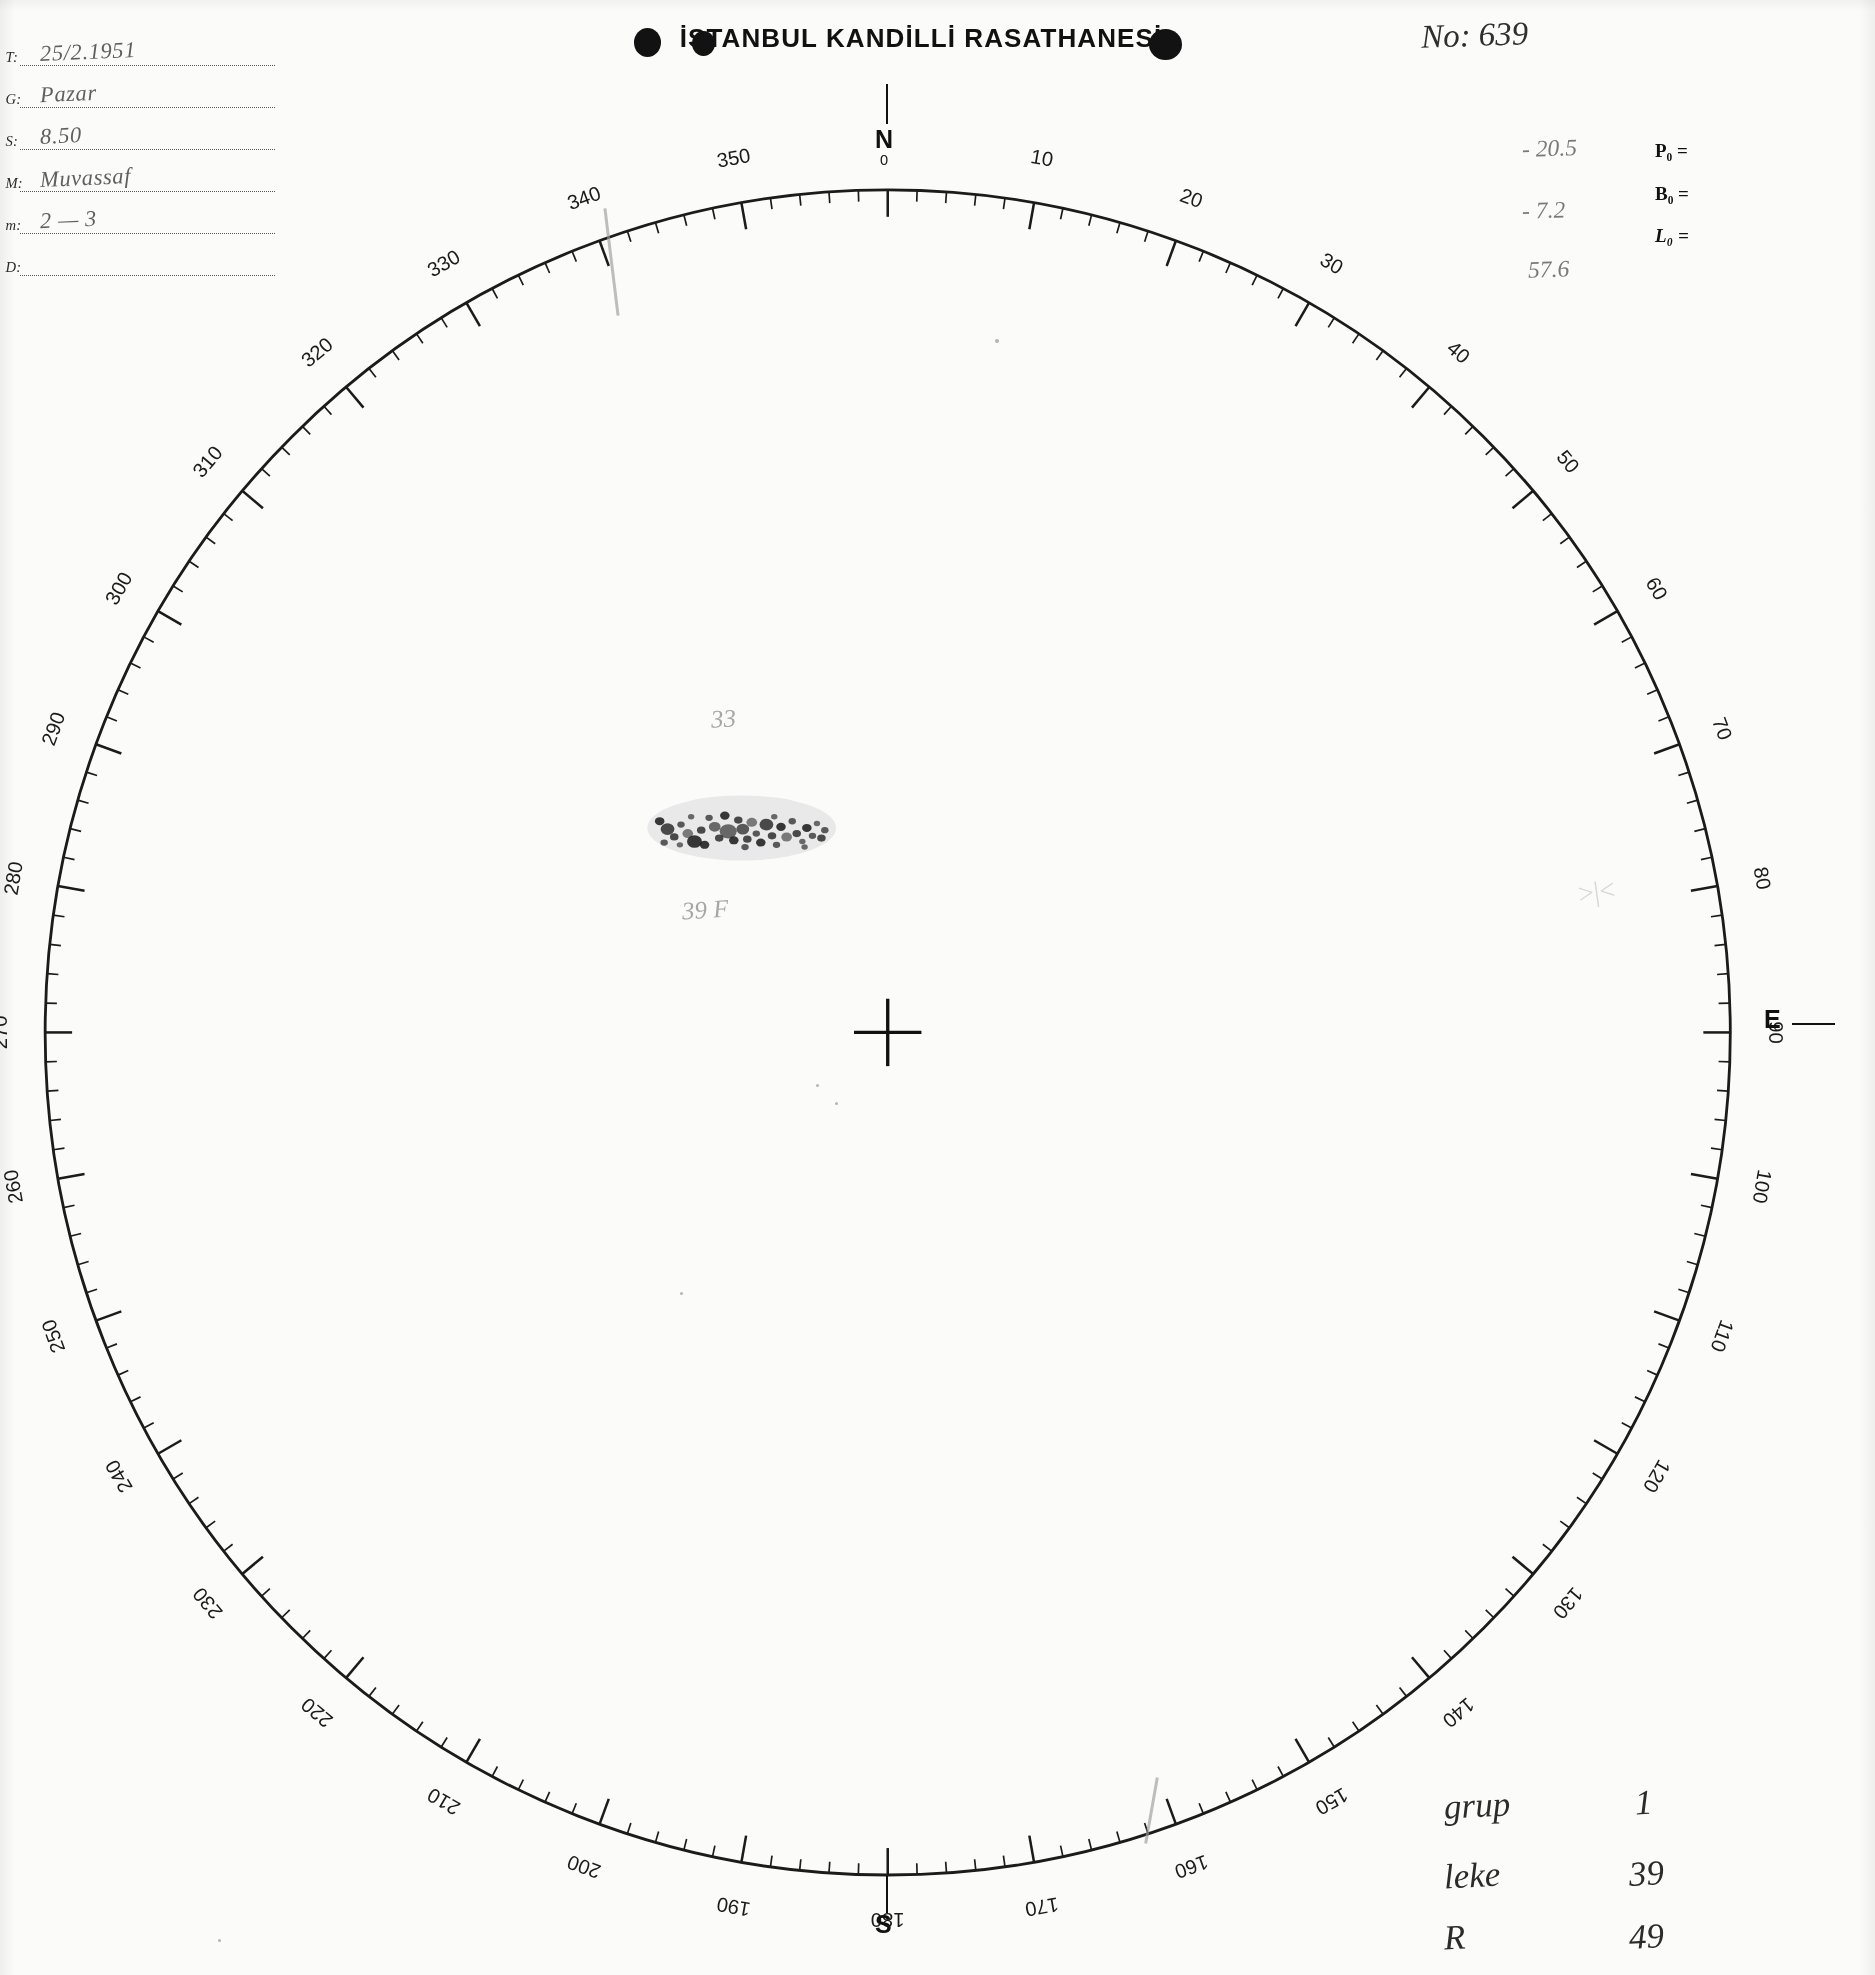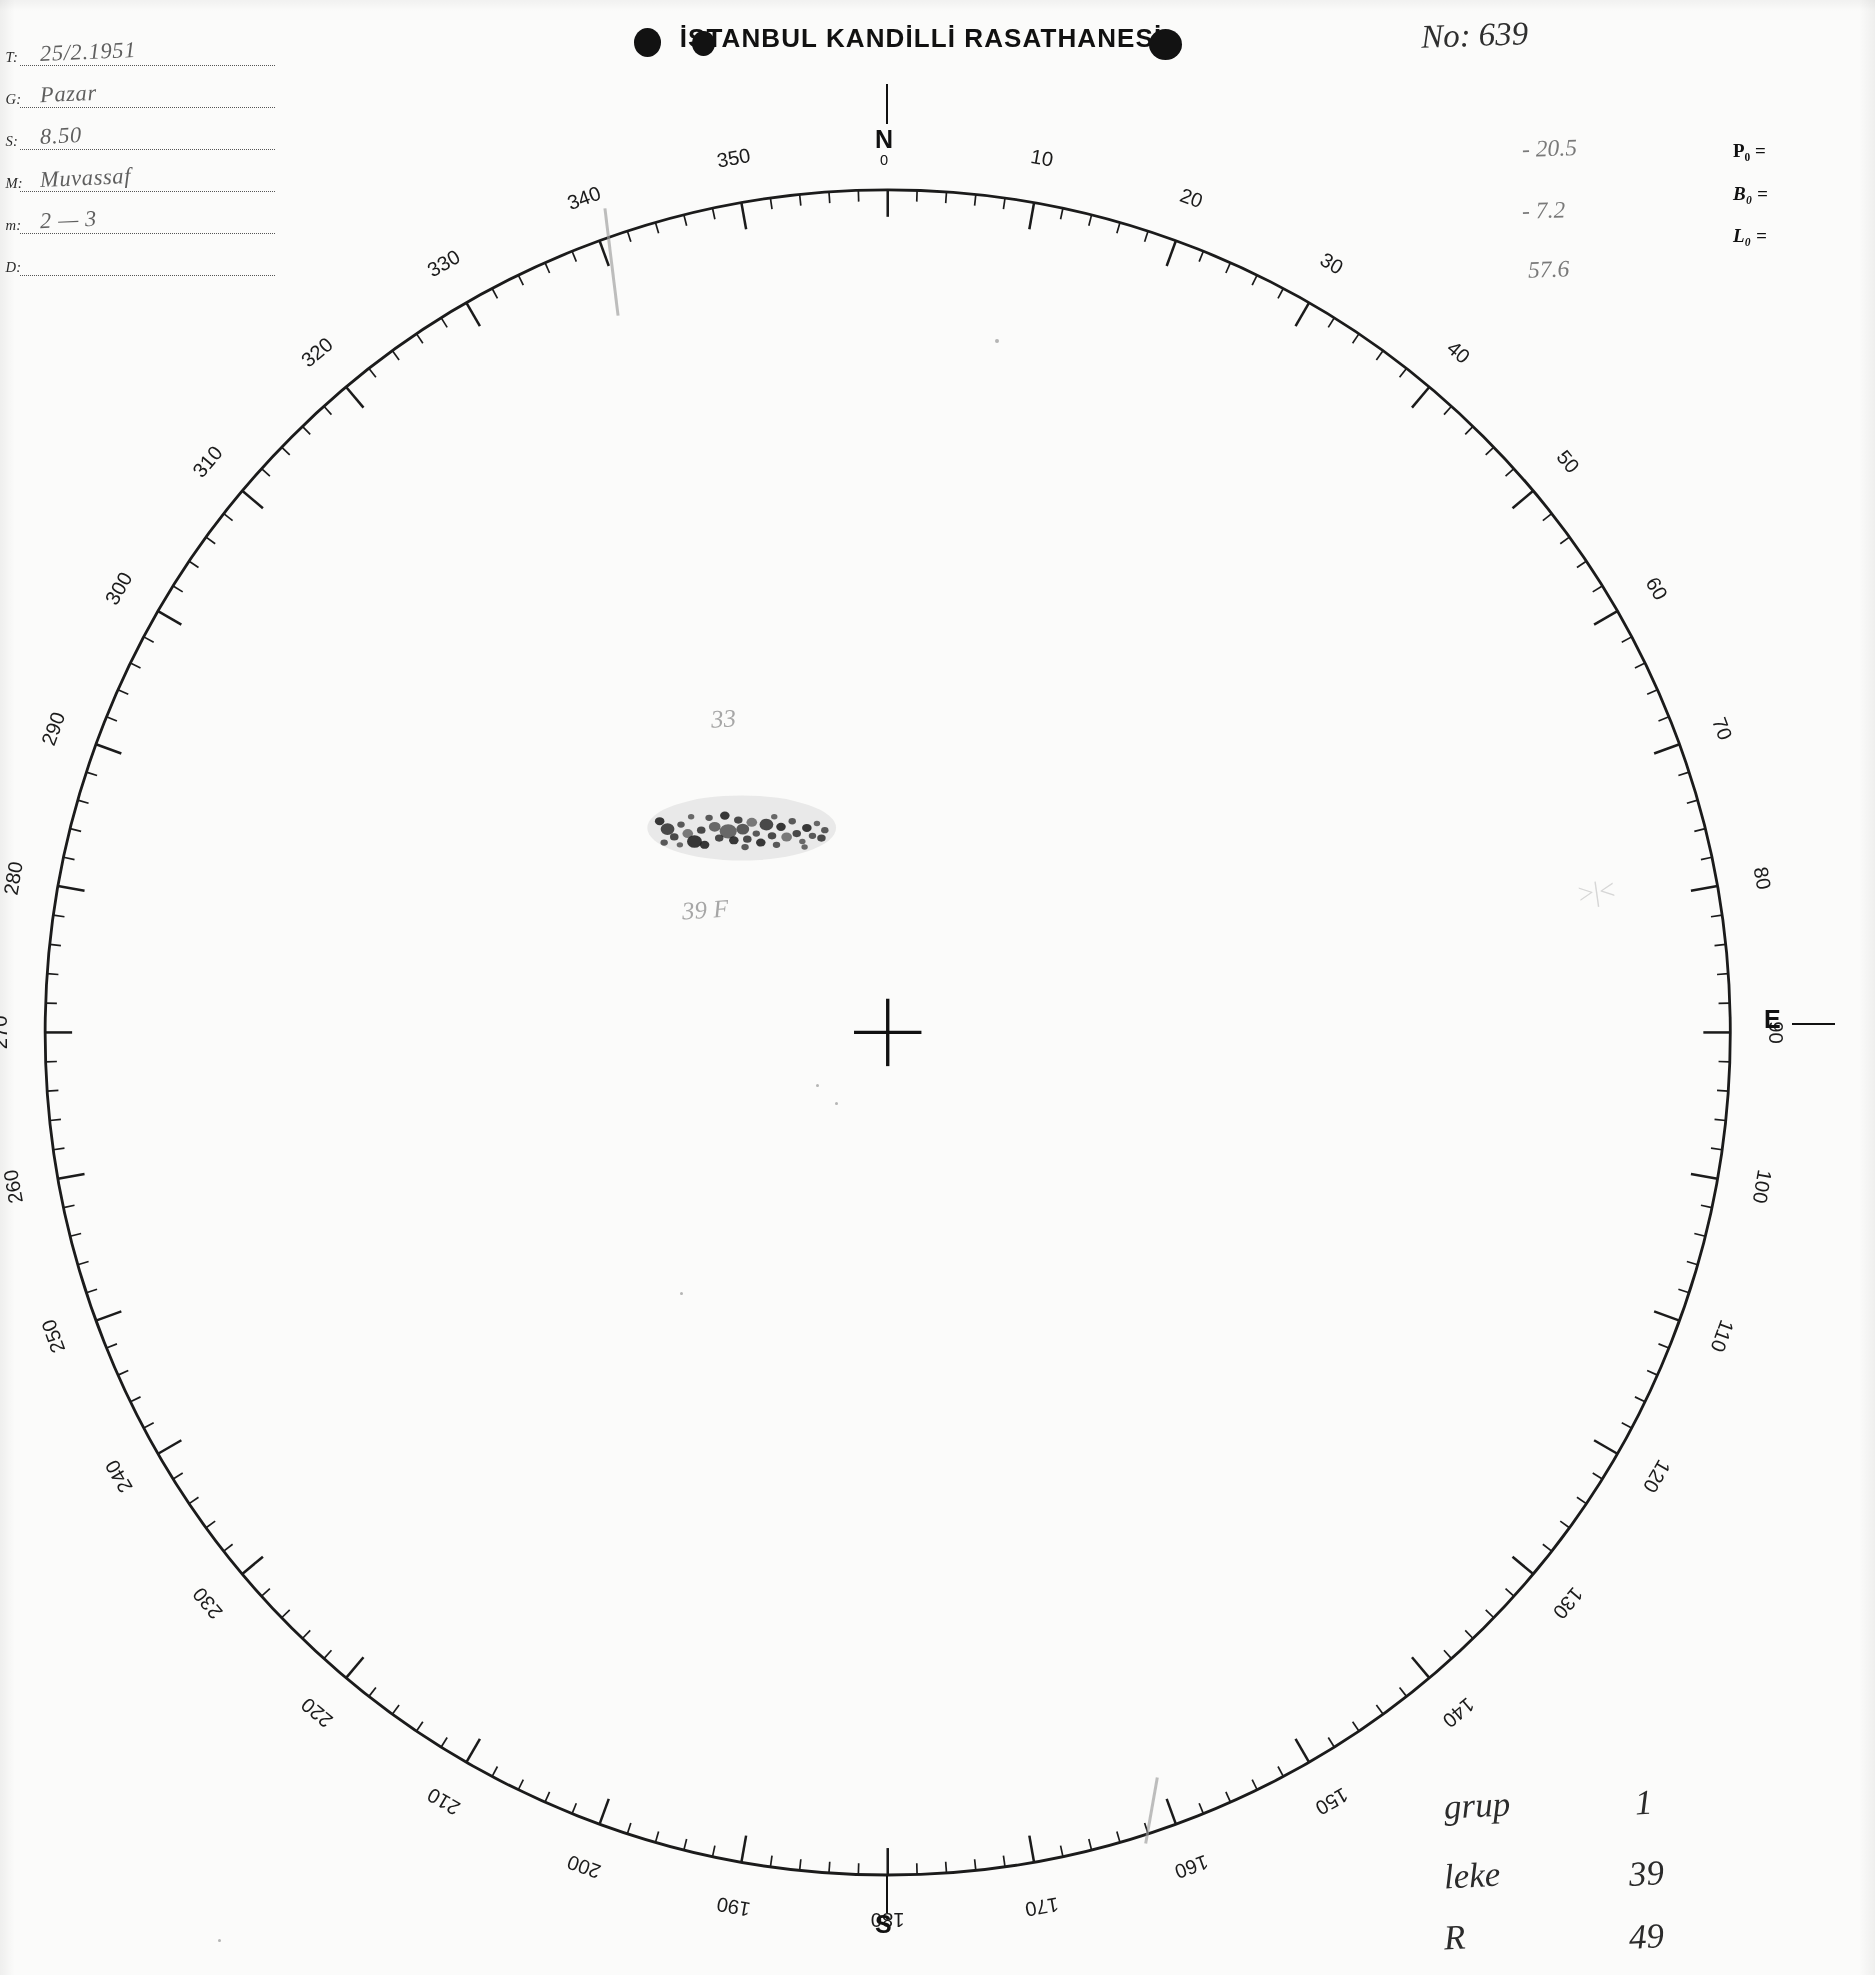--- a/index.html
+++ b/index.html
@@ -115,29 +115,29 @@
     color: #555;
     transform: rotate(-2deg);
     opacity: 0.78;
   }
   #hw-p { left: 1522px; top: 135px; }
   #hw-b { left: 1522px; top: 197px; }
   #hw-l { left: 1528px; top: 256px; }
 
   .sym-row {
     position: absolute;
-    left: 1733px;
+    left: 1655px;
     font-size: 19px;
     font-weight: 700;
     font-family: "Liberation Serif", serif;
     color: #111;
     text-align: right;
   }
   #sym-p { top: 140px; }
-  #sym-b { top: 183px; font-style: italic; }
+  #sym-b { top: 183px; }
   #sym-l { top: 225px; font-style: italic; }
 
   
   .hw-bottom {
     position: absolute;
     font-family: "Liberation Serif", serif;
     font-style: italic;
     color: #2b2b2b;
     transform: rotate(-3deg);
   }

